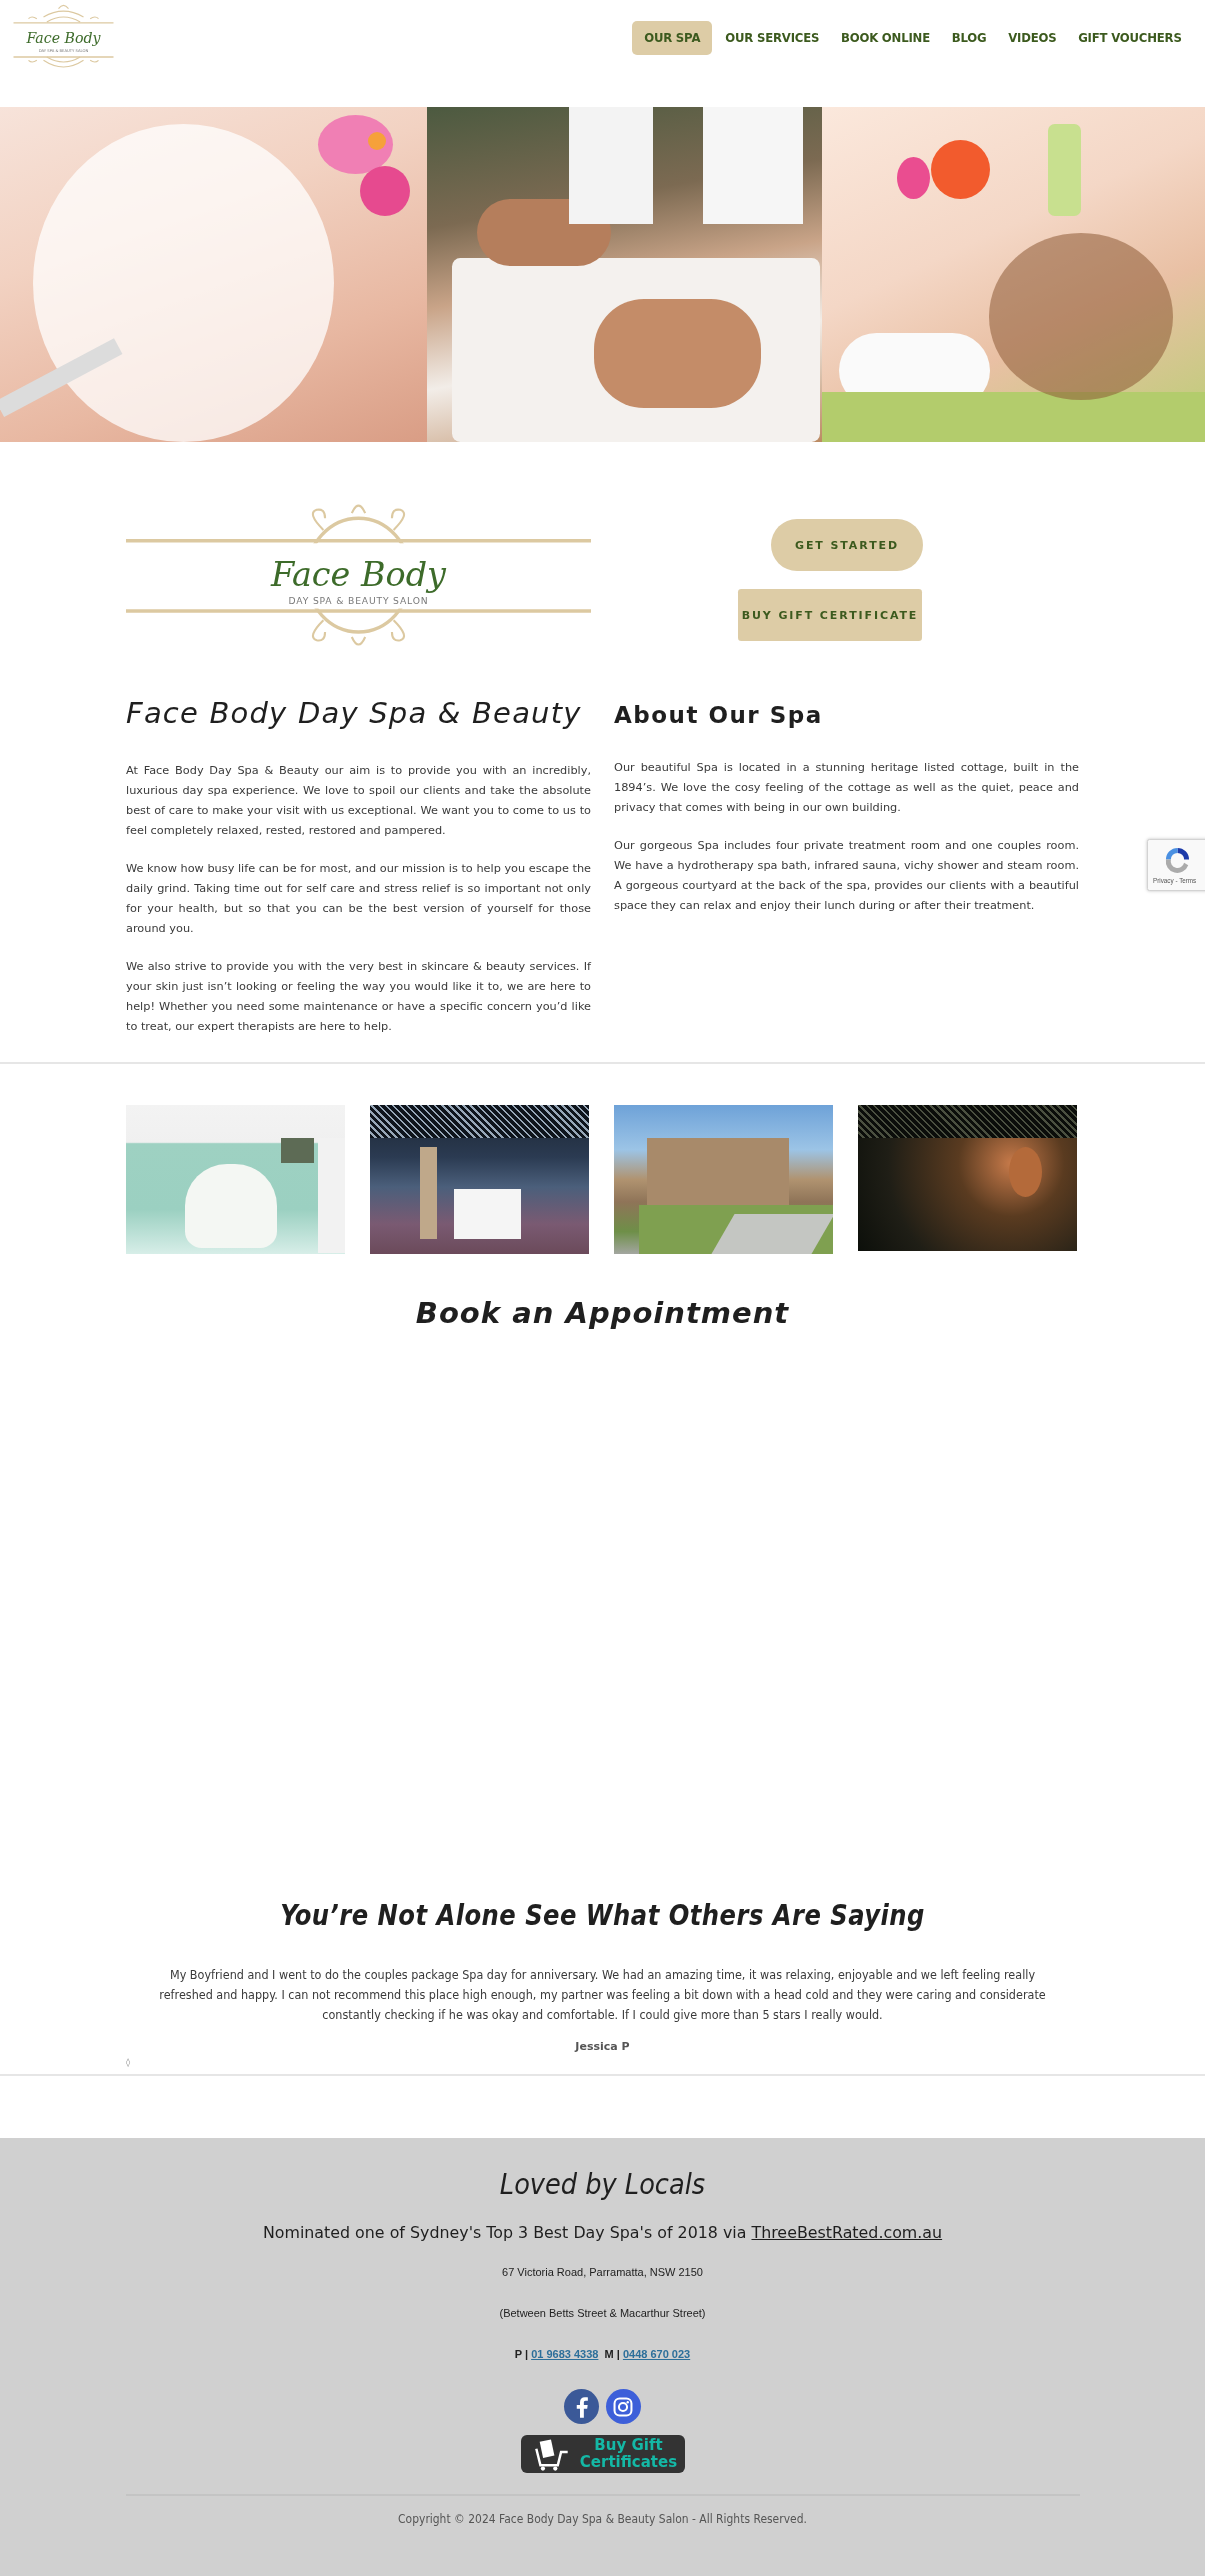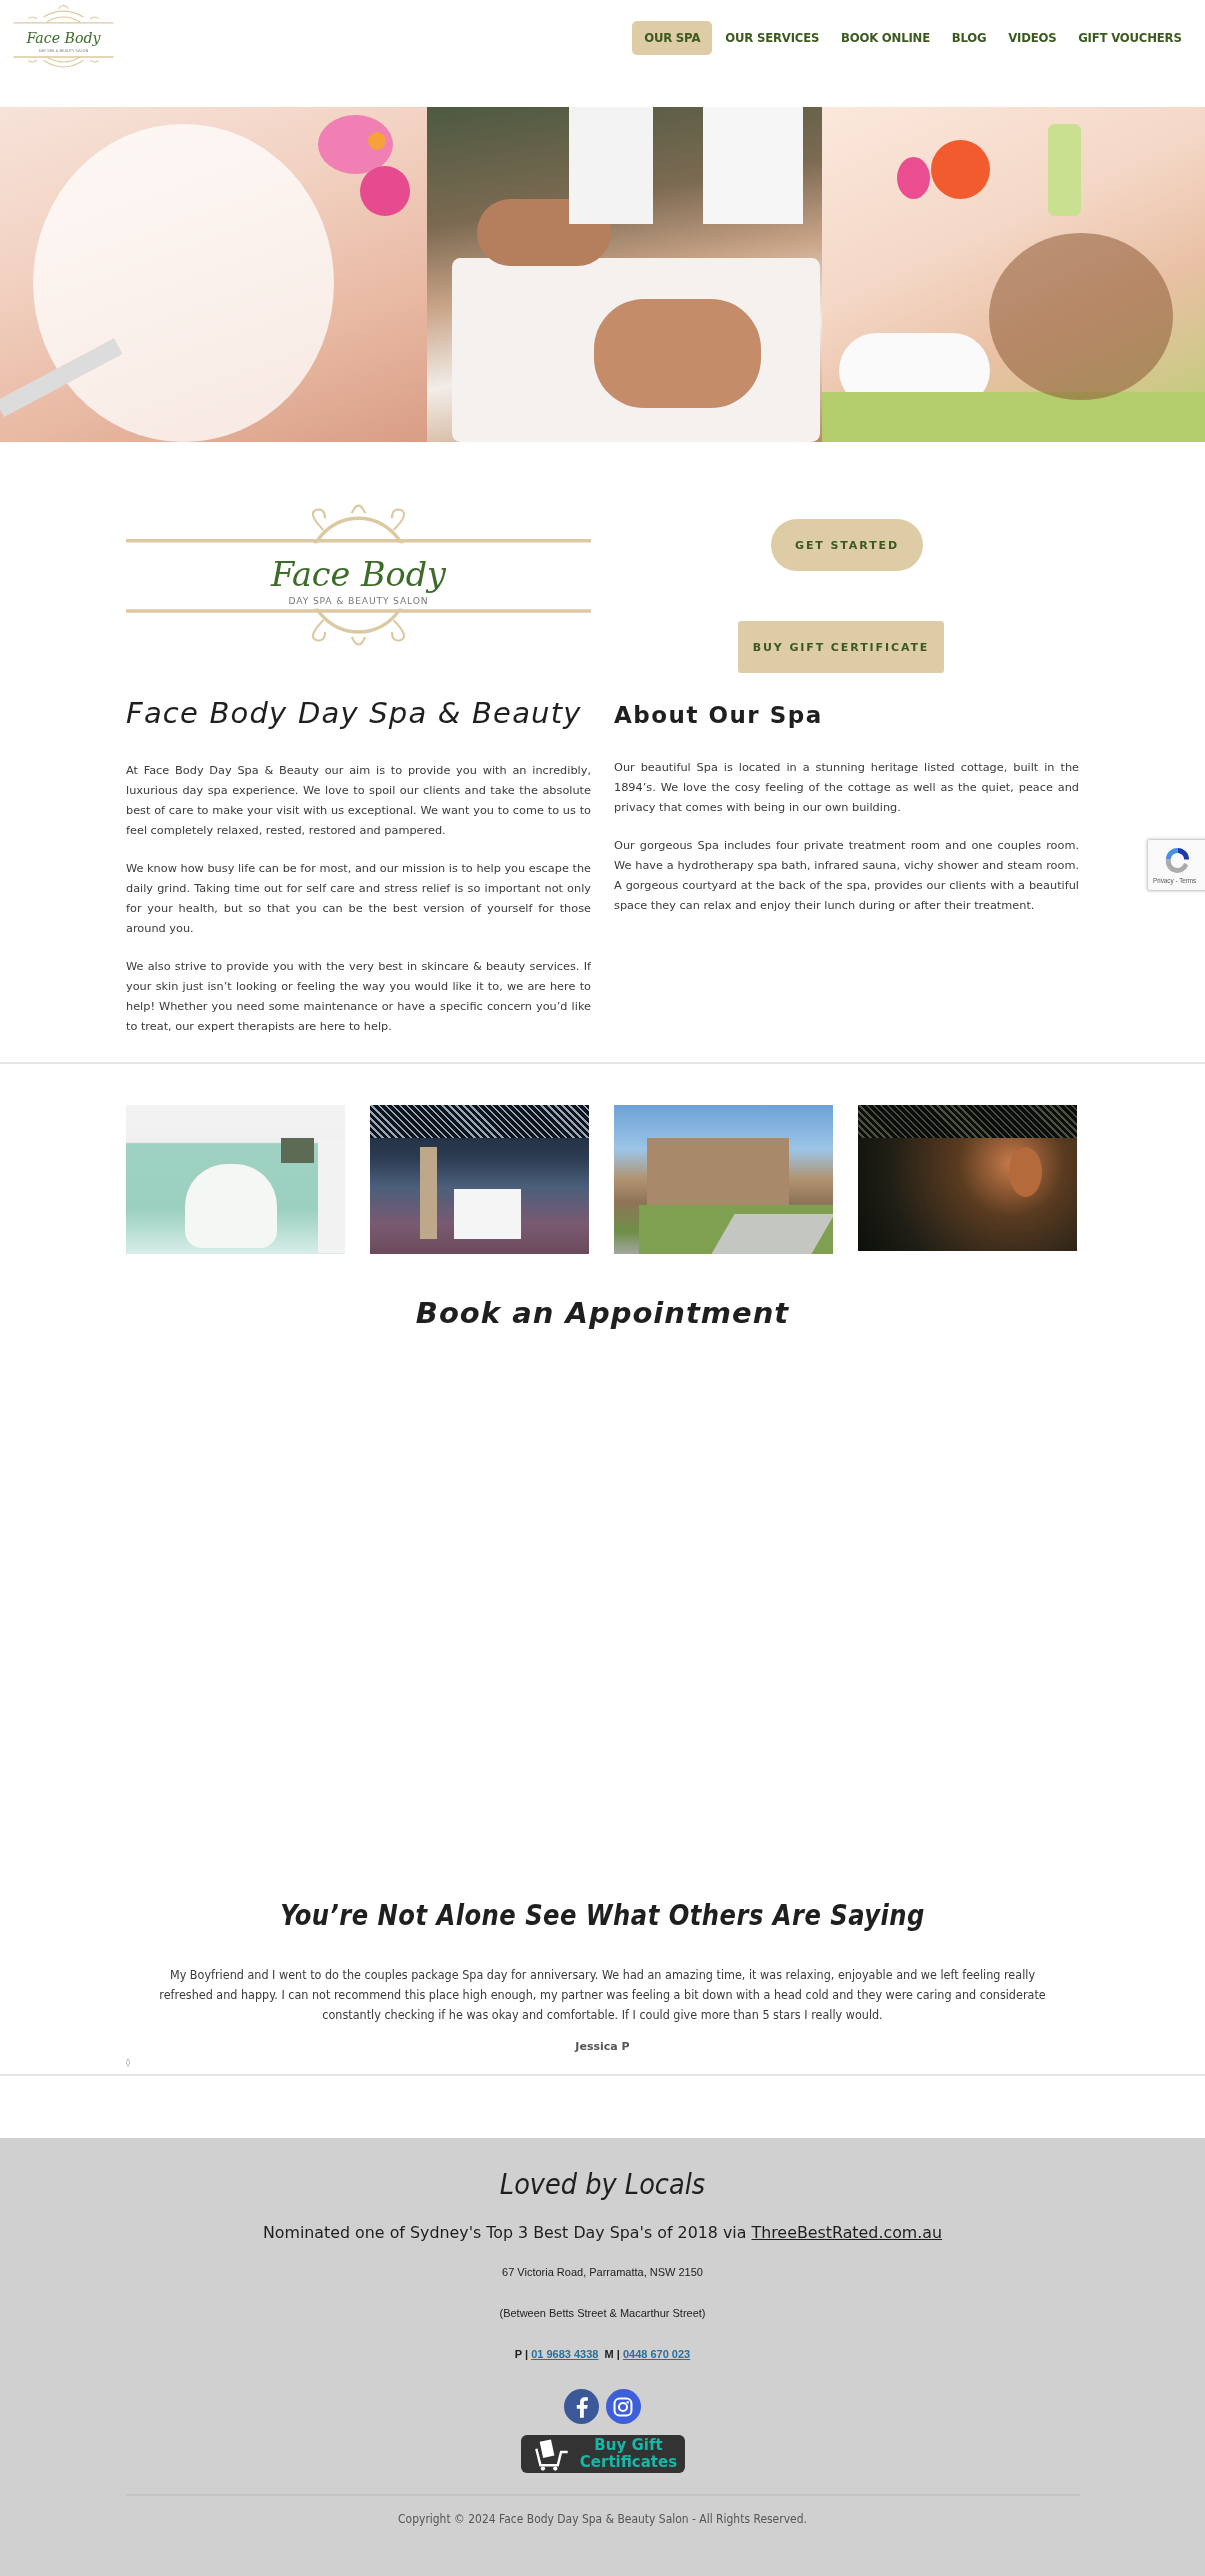--- a/index.html
+++ b/index.html
@@ -19,21 +19,21 @@
   .hp1 { width: 427px; background: linear-gradient(160deg, #f7e3da 0%, #f2d2c2 35%, #e8b8a2 70%, #d99d85 100%); }
   .hp2 { width: 395px; background: linear-gradient(170deg, #4c5a40 0%, #7c6a52 30%, #c9a488 50%, #f2ede8 70%, #bb8a62 100%); }
   .hp3 { width: 383px; background: linear-gradient(155deg, #fbe8dc 0%, #f4d7c6 40%, #e9c0a4 65%, #b9cf74 100%); }
   .mask { position: absolute; background: rgba(255,255,255,0.75); border-radius: 50%; }
   .flower { position: absolute; border-radius: 50%; }
 
   
   .big-logo { position: absolute; left: 126px; top: 498px; width: 465px; height: 155px; }
   .btn { position: absolute; background: #ddcca6; color: #3c5a1e; font-family: "DejaVu Sans", sans-serif; font-weight: 700; font-size: 11px; letter-spacing: 1.9px; border-radius: 3.3px; display: flex; align-items: center; justify-content: center; cursor: pointer; }
   .btn-get-started { left: 771px; top: 519px; width: 152px; height: 52px; border-radius: 26px; }
-  .btn-gift { left: 738px; top: 589px; width: 206px; height: 52px; margin-top: 32px; }
+  .btn-gift { left: 738px; top: 589px; width: 184px; height: 52px; }
 
   .col-left { position: absolute; left: 126px; top: 695px; width: 465px; }
   .col-right { position: absolute; left: 614px; top: 703px; width: 465px; }
   .title-italic { font-family: "DejaVu Sans", sans-serif; font-style: italic; font-weight: 400; font-size: 29px; color: #1f1f1f; letter-spacing: 1.2px; line-height: 37px; }
   .h-about { font-family: "DejaVu Sans", sans-serif; font-size: 23px; color: #1f1f1f; letter-spacing: 1.5px; line-height: 25px; }
   .para { font-family: "DejaVu Sans", sans-serif; font-size: 11.3px; line-height: 20px; color: #3a3a3a; text-align: justify; }
   .col-left .para { margin-top: 0; }
   .p1 { margin-top: 28.5px !important; }
   .pgap { margin-top: 18.4px !important; }
   .col-right .para.first { margin-top: 30px; }

